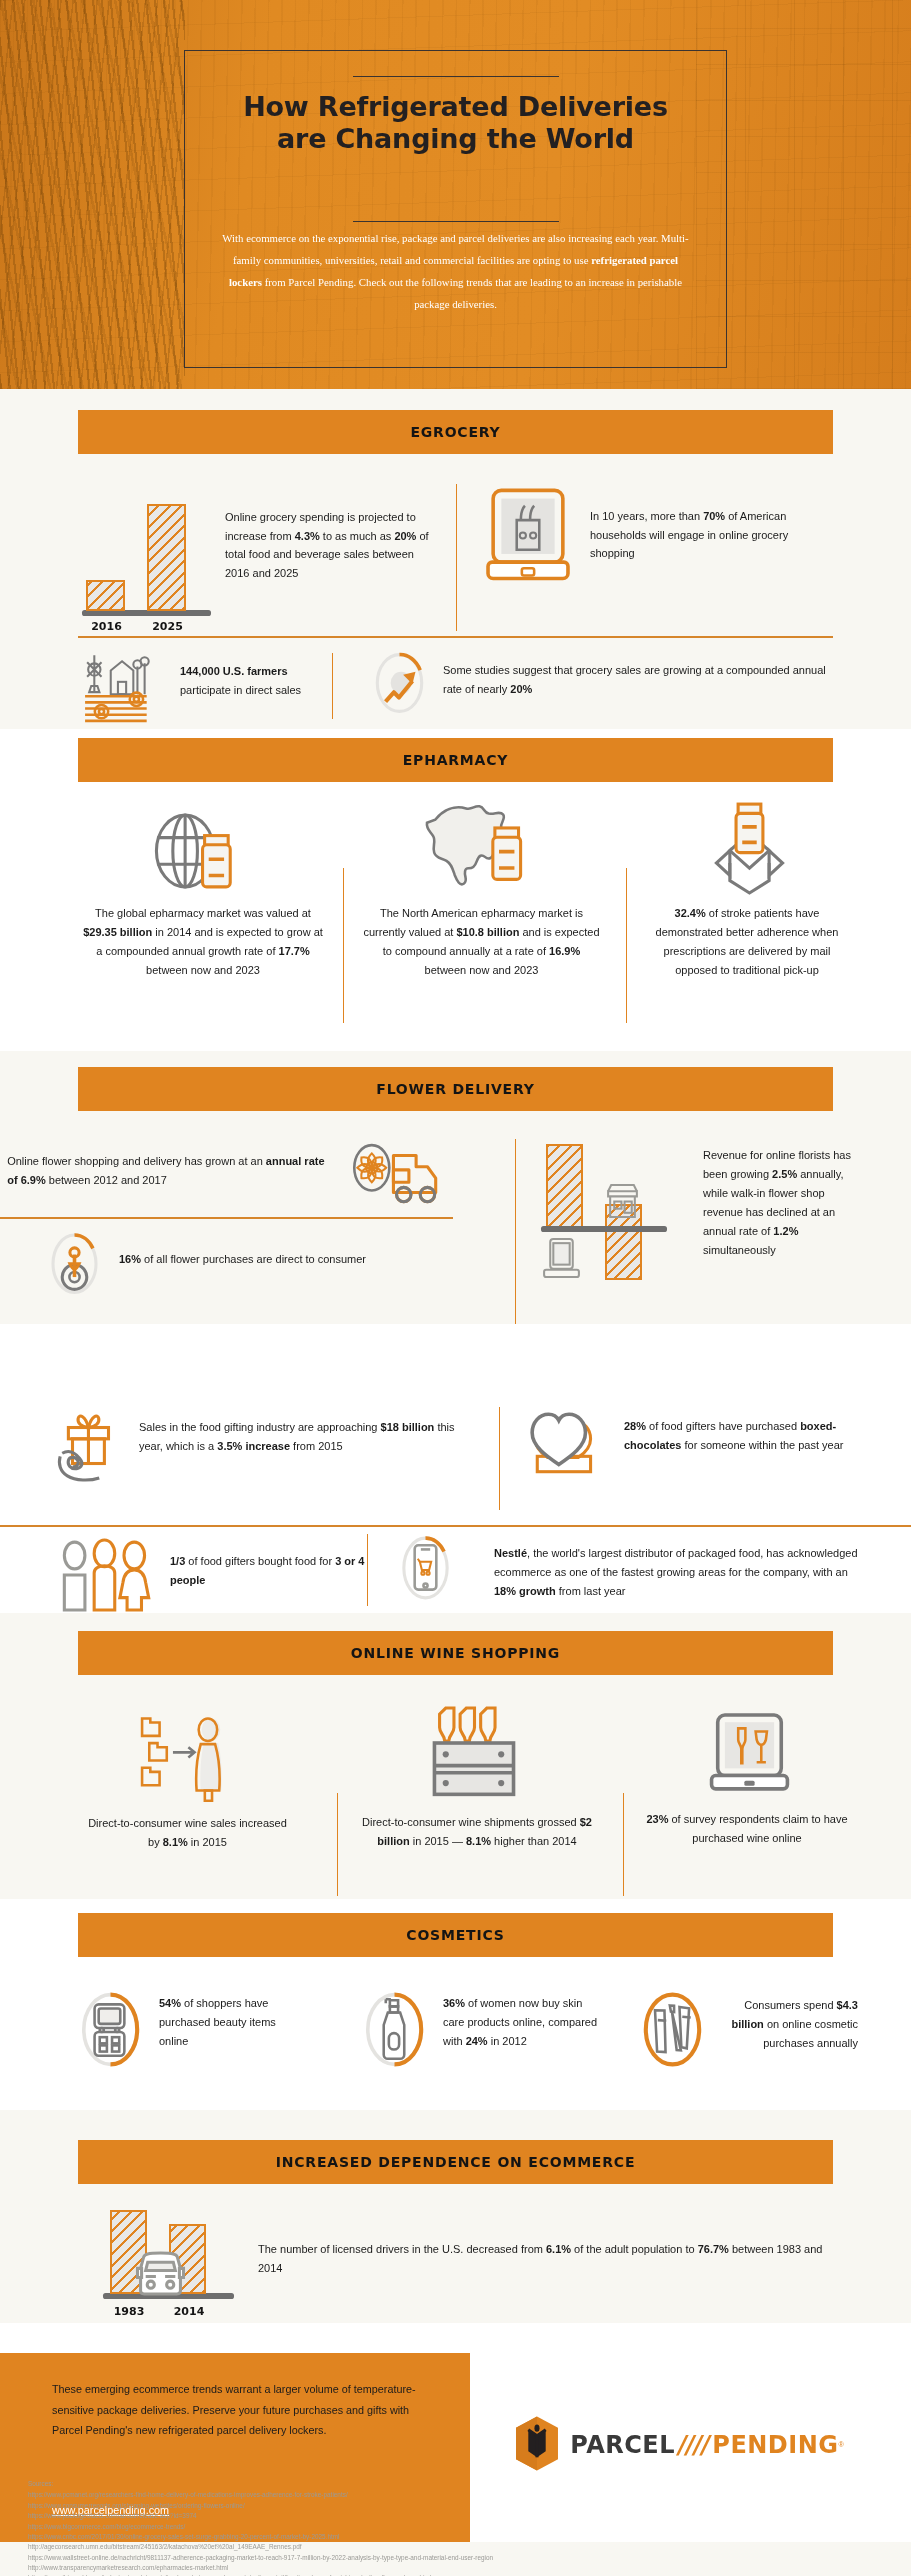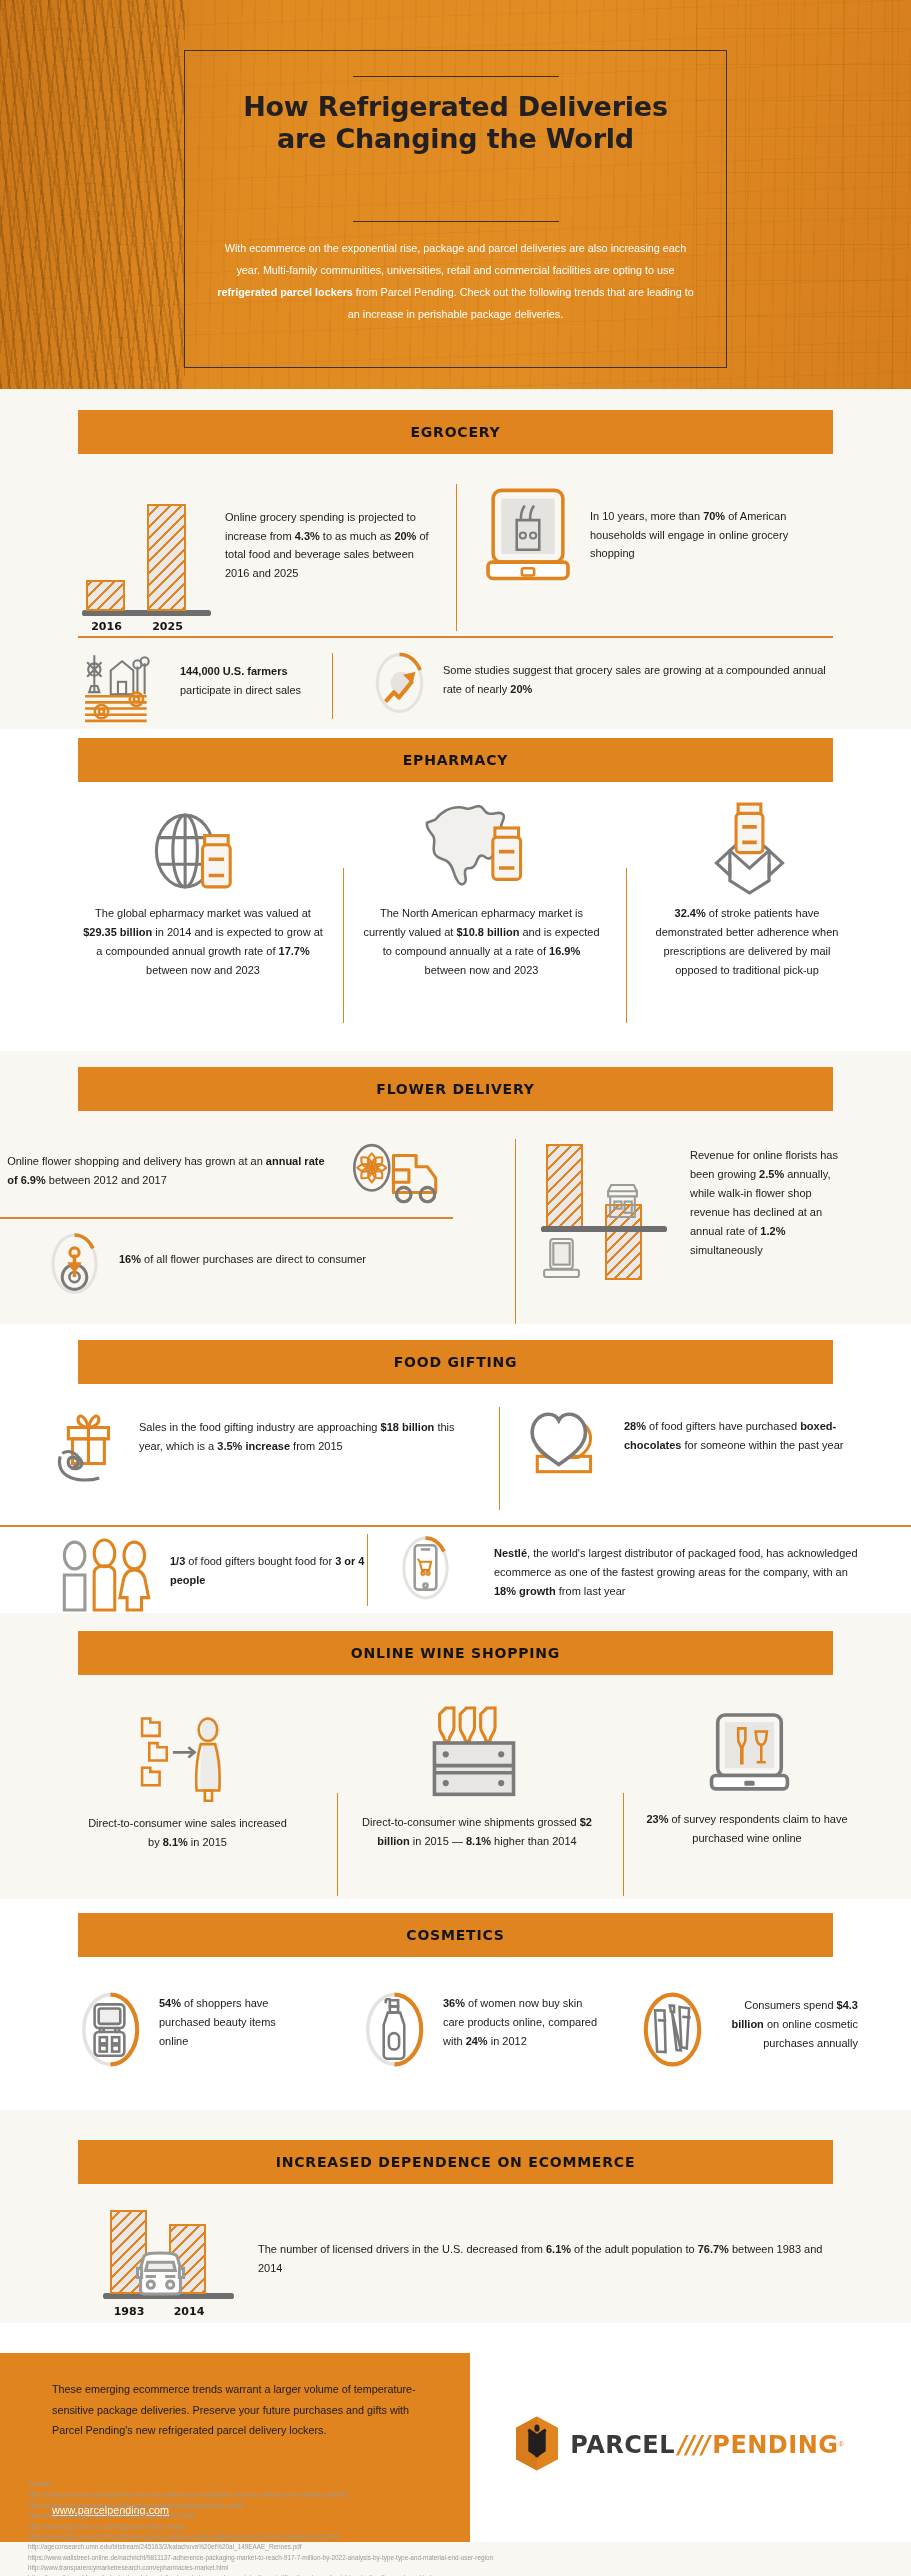--- a/index.html
+++ b/index.html
@@ -60,26 +60,27 @@
     position:absolute; left: 0; right: 0; top: 40px;
     text-align: center;
     font-family: "DejaVu Sans", sans-serif;
     font-weight: 700;
     font-size: 27px;
     line-height: 1.18;
     letter-spacing: -0.2px;
     color: #232021;
   }
   .hero-body {
-    position:absolute; left: 32px; right: 32px; top: 186px;
+    position:absolute; left: 32px; right: 32px; top: 176px;
     text-align: center;
     color: #ffffff;
     font-size: 10.8px;
     line-height: 2.05;
     font-weight: 400;
+    font-family: Liberation Serif, serif;
   }
   .hero-body b { font-weight: 700; }
 
   
   .band { position: relative; width: 912px; }
   .band.cream { background: #F8F7F2; }
   .band.white { background: #FFFFFF; }
 
   
   .sec-bar {
@@ -407,28 +408,25 @@
         <div class="ico" style="left:2.1px; top:97px;">
           <svg width="37" height="43" viewBox="0 0 72 84">
             <g stroke="#9A9A96" stroke-width="4" fill="none">
               <rect x="14" y="4" width="44" height="58" rx="6"></rect>
               <rect x="20" y="12" width="32" height="42" fill="#EEEDEA"></rect>
               <path d="M6 64 h60 a4 4 0 0 1 4 4 v6 a4 4 0 0 1 -4 4 h-60 a4 4 0 0 1 -4 -4 v-6 a4 4 0 0 1 4 -4 z"></path>
             </g>
           </svg>
         </div>
       </div>
-      <div class="txt" style="position:absolute; left:159px; top:6.2px; width:160px;">Revenue for online florists has been growing <b>2.5%</b> annually, while walk-in flower shop revenue has declined at an annual rate of <b>1.2%</b> simultaneously</div>
+      <div class="txt" style="position:absolute; left:172px; top:6.2px; width:160px;">Revenue for online florists has been growing <b>2.5%</b> annually, while walk-in flower shop revenue has declined at an annual rate of <b>1.2%</b> simultaneously</div>
     </div>
   </div>
 
   <div class="band white" style="height:289px;">
-    <div class="sec-bar" style="top:15.5px;">
-      <span>FOOD GIFTING</span>
-    </div>
 
     <div class="item" style="left:57px; top:85px; width:402px;">
       <div class="ico" style="left:0px; top:0px;">
         <svg width="67" height="72" viewBox="0 0 130 140">
           <g stroke="#E08420" stroke-width="6" fill="none">
             <rect x="22" y="36" width="78" height="22"></rect>
             <rect x="30" y="58" width="62" height="48"></rect>
             <path d="M61 36 v70"></path>
             <path d="M61 36 c-14 -2 -22 -8 -20 -18 c2 -8 14 -6 20 18 z"></path>
             <path d="M61 36 c14 -2 22 -8 20 -18 c-2 -8 -14 -6 -20 18 z"></path>

